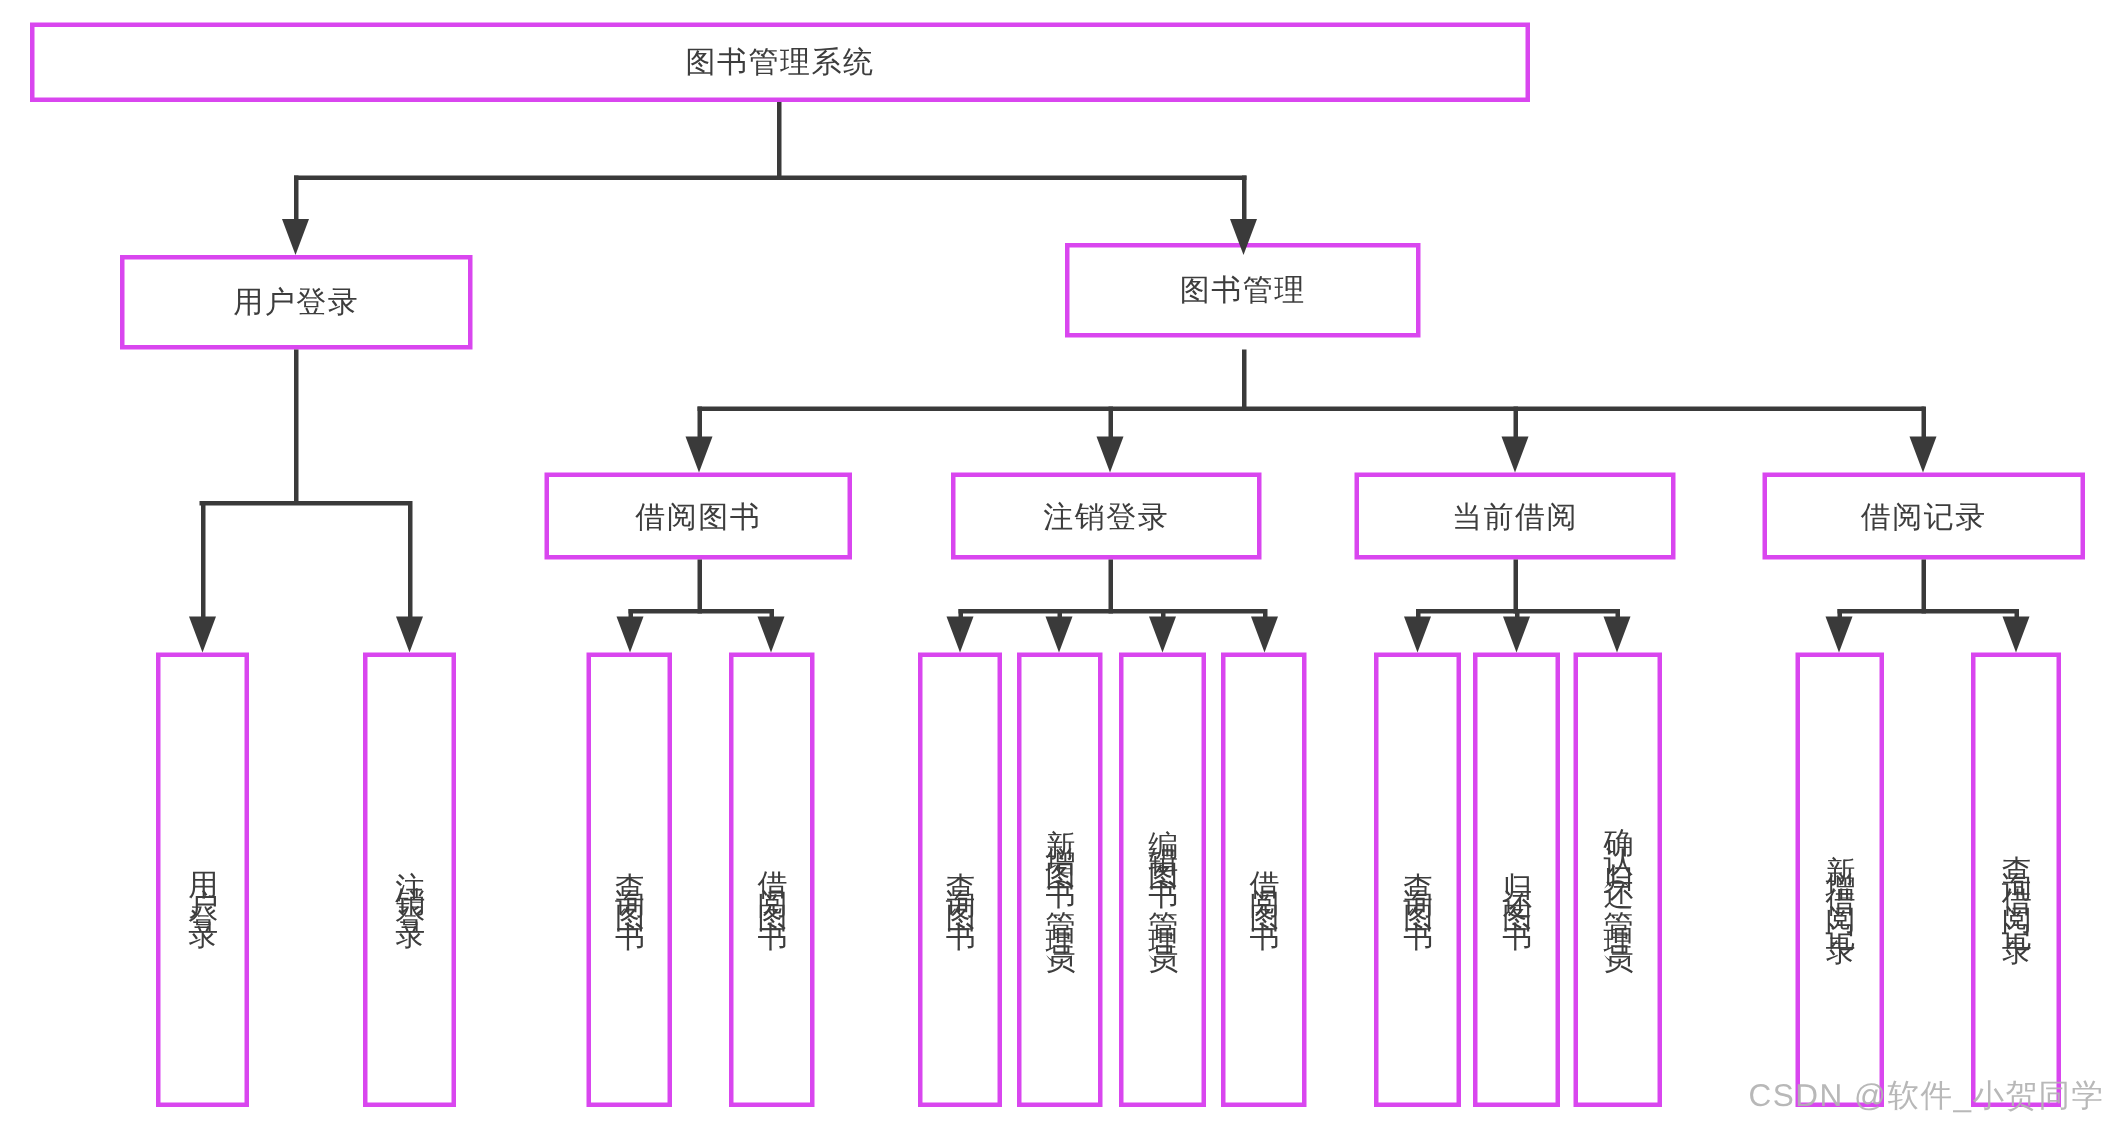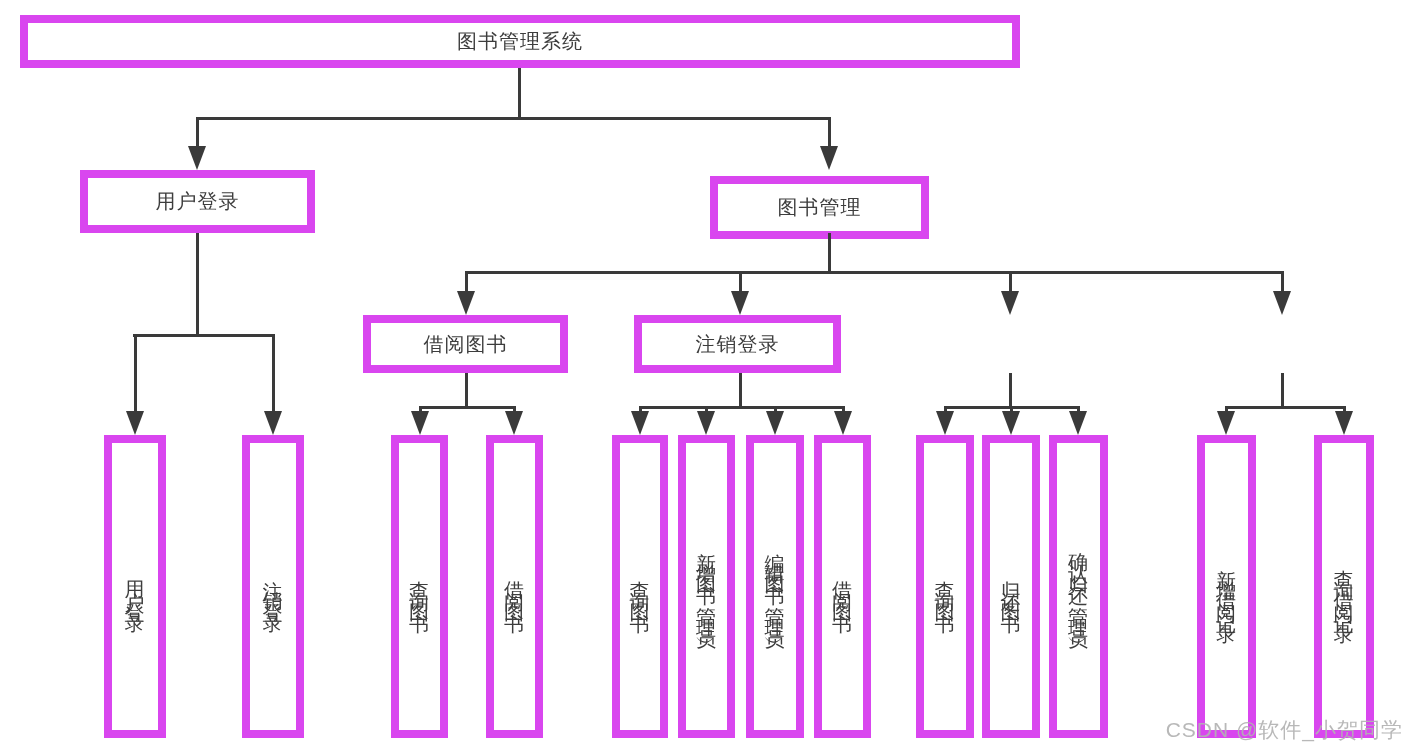--- a/index.html
+++ b/index.html
@@ -1,18 +1,18 @@
 <!DOCTYPE html>
 <html><head>
 <meta charset="utf-8">
 <style>
   html,body{margin:0;padding:0;background:#fff;}
   #stage{position:relative;width:1405px;height:747px;background:#ffffff;overflow:hidden;
          font-family:"Liberation Sans","DejaVu Sans",sans-serif;}
-  .box{position:absolute;border:8px solid #d946ef;background:#fff;box-sizing:border-box;
+  .box{position:absolute;border:3px solid #d946ef;background:#fff;box-sizing:border-box;
        display:flex;align-items:center;justify-content:center;
        font-size:20px;color:#3d3d3d;letter-spacing:1px;}
   .vbox span{writing-mode:vertical-lr;text-orientation:mixed;letter-spacing:11px;
              font-size:20px;line-height:1;}
   .v{position:absolute;width:3px;background:#3a3a3a;}
   .h{position:absolute;height:3px;background:#3a3a3a;}
   .ah{position:absolute;width:0;height:0;border-left:9px solid transparent;
       border-right:9px solid transparent;border-top:24px solid #3a3a3a;}
   #watermark{position:absolute;top:716px;right:2px;font-size:21px;color:rgba(178,178,178,0.92);
              z-index:10;letter-spacing:1px;margin-left:30px;}
@@ -22,29 +22,35 @@
 
 <div id="stage">
 
   <div class="box" style="left:20px;top:15px;width:1000px;height:53px;">
     <span>图书管理系统</span>
   </div>
 
   <div class="box" style="left:80px;top:170px;width:235px;height:63px;">
     <span>用户登录</span>
   </div>
-  <div class="box" style="left:710px;top:176px;width:219px;height:63px;">
+  <div class="box" style="left:710px;top:162px;width:237px;height:63px;">
     <span>图书管理</span>
   </div>
 
   <div class="box" style="left:363px;top:315px;width:205px;height:58px;">
     <span>借阅图书</span>
   </div>
   <div class="box" style="left:634px;top:315px;width:207px;height:58px;">
     <span>注销登录</span>
+  </div>
+  <div class="box" style="left:903px;top:315px;width:214px;height:58px;">
+    <span>当前借阅</span>
+  </div>
+  <div class="box" style="left:1175px;top:315px;width:215px;height:58px;">
+    <span>借阅记录</span>
   </div>
 
   <div class="box vbox" style="left:104px;top:435px;width:62px;height:303px;">
     <span>用户登录</span>
   </div>
   <div class="box vbox" style="left:242px;top:435px;width:62px;height:303px;">
     <span>注销登录</span>
   </div>
 
   <div class="box vbox" style="left:391px;top:435px;width:57px;height:303px;">

